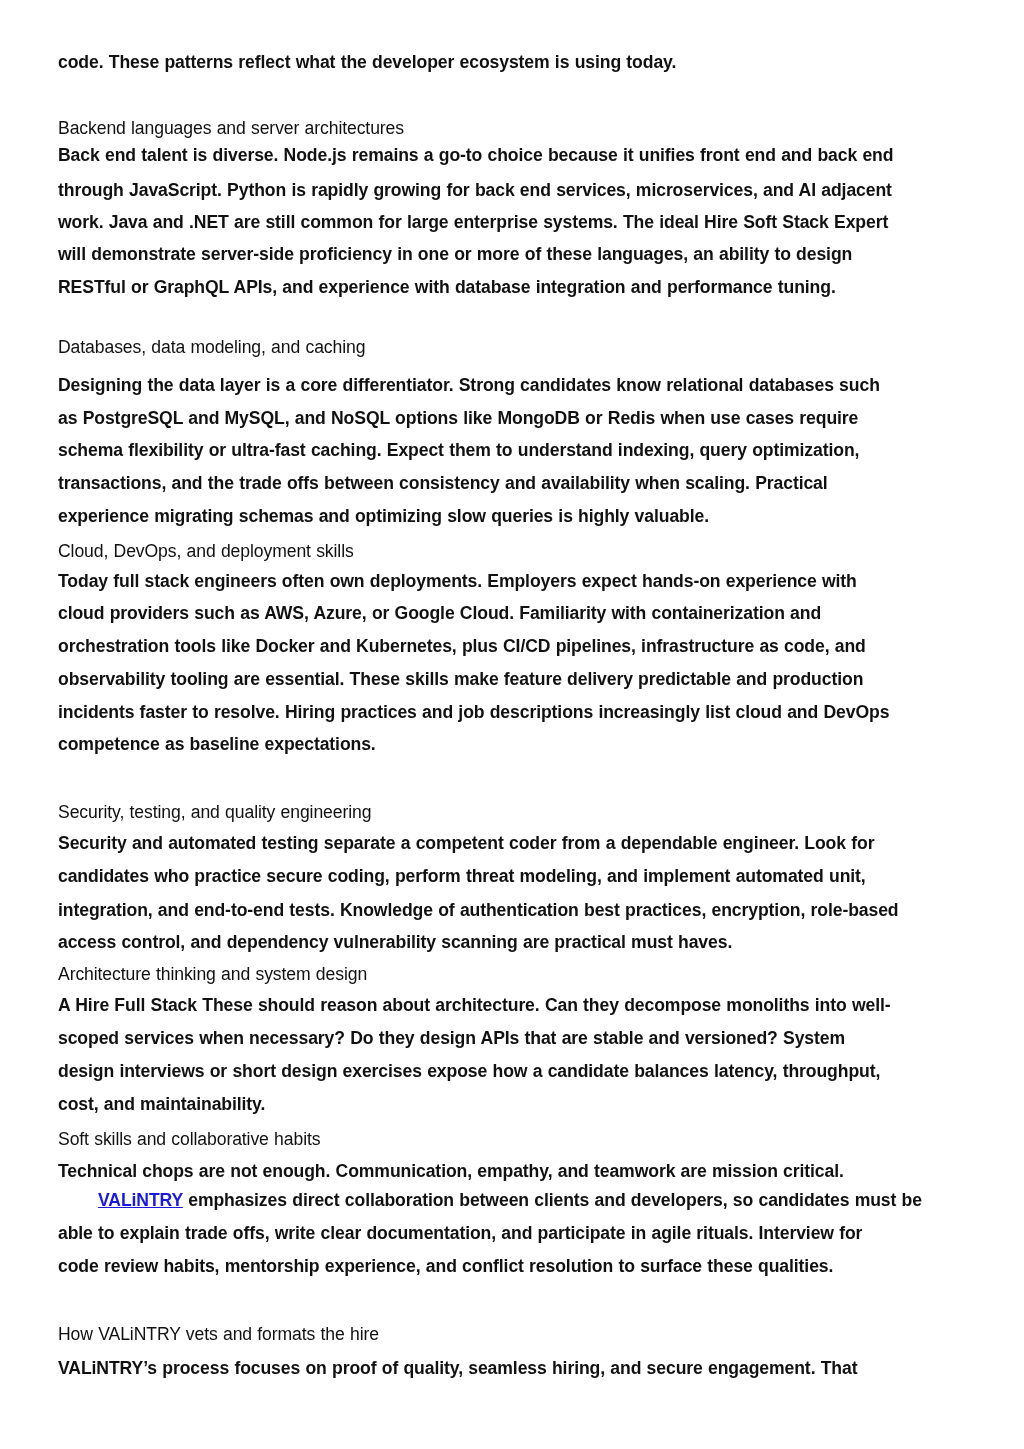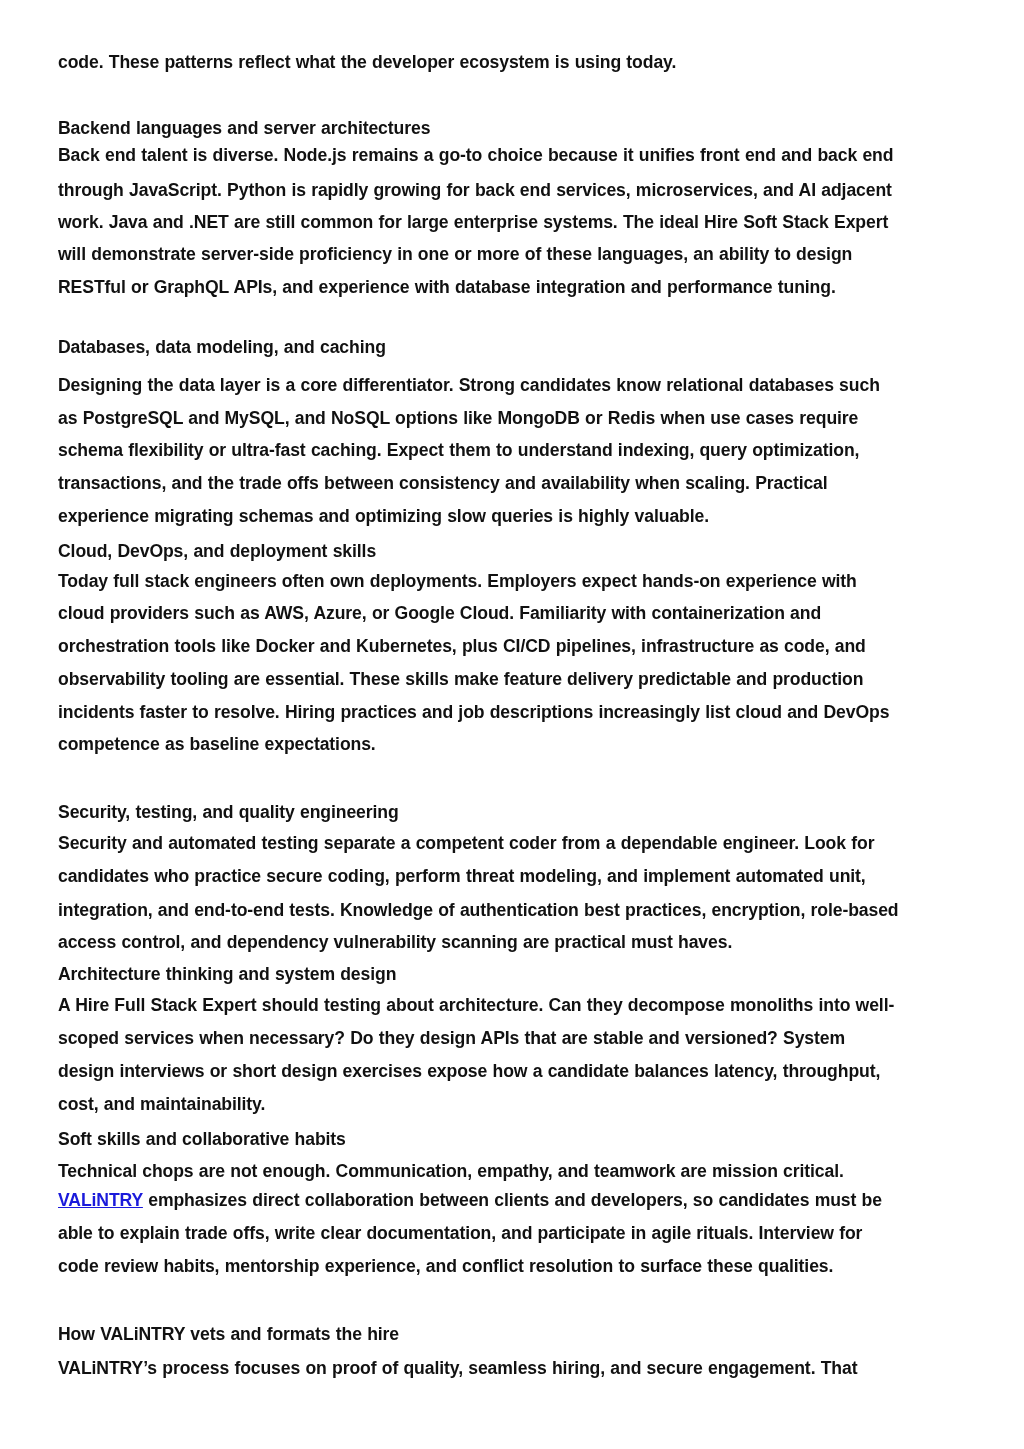--- a/index.html
+++ b/index.html
@@ -1,22 +1,22 @@
 <!DOCTYPE html>
 <html><head>
 <meta charset="utf-8">
 <style>
   html, body { margin: 0; padding: 0; background: #ffffff; }
   body { width: 1024px; height: 1449px; position: relative; overflow: hidden;
          font-family: "Liberation Sans", sans-serif; color: #111111; }
   .page { position: absolute; left: 58px; top: 0; width: 900px; }
   .line { position: absolute; left: 0; white-space: nowrap; font-size: 17.6px;
           letter-spacing: -0.1px; word-spacing: 0.5px; line-height: 22px; font-weight: bold; }
-  .heading { font-weight: bold; font-size: 17.6px; letter-spacing: -0.1px; }
-  .link { color: #1a1adb; text-decoration: underline; cursor: pointer; }
+  .heading { font-weight: normal; font-size: 17.6px; letter-spacing: -0.1px; }
+  .link { color: #1a1adb; text-decoration: underline; cursor: pointer; margin-left: 40px; }
 </style>
 </head>
 <body>
 
 <div class="page">
   <div class="line" style="top:51px">code. These patterns reflect what the developer ecosystem is using today.</div>
 
   <div class="line heading" style="top:117px">Backend languages and server architectures</div>
   <div class="line" style="top:144px">Back end talent is diverse. Node.js remains a go-to choice because it unifies front end and back end</div>
   <div class="line" style="top:179px">through JavaScript. Python is rapidly growing for back end services, microservices, and AI adjacent</div>
@@ -39,21 +39,21 @@
   <div class="line" style="top:701px">incidents faster to resolve. Hiring practices and job descriptions increasingly list cloud and DevOps</div>
   <div class="line" style="top:733px">competence as baseline expectations.</div>
 
   <div class="line heading" style="top:801px">Security, testing, and quality engineering</div>
   <div class="line" style="top:832px">Security and automated testing separate a competent coder from a dependable engineer. Look for</div>
   <div class="line" style="top:865px">candidates who practice secure coding, perform threat modeling, and implement automated unit,</div>
   <div class="line" style="top:899px">integration, and end-to-end tests. Knowledge of authentication best practices, encryption, role-based</div>
   <div class="line" style="top:931px">access control, and dependency vulnerability scanning are practical must haves.</div>
 
   <div class="line heading" style="top:963px">Architecture thinking and system design</div>
-  <div class="line" style="top:994px">A Hire Full Stack Expert should testing about architecture. Can they decompose monoliths into well-</div>
+  <div class="line" style="top:994px">A Hire Full Stack These should reason about architecture. Can they decompose monoliths into well-</div>
   <div class="line" style="top:1027px">scoped services when necessary? Do they design APIs that are stable and versioned? System</div>
   <div class="line" style="top:1060px">design interviews or short design exercises expose how a candidate balances latency, throughput,</div>
   <div class="line" style="top:1093px">cost, and maintainability.</div>
 
   <div class="line heading" style="top:1128px">Soft skills and collaborative habits</div>
   <div class="line" style="top:1160px">Technical chops are not enough. Communication, empathy, and teamwork are mission critical.</div>
   <div class="line" style="top:1189px"><a class="link">VALiNTRY</a><span> emphasizes direct collaboration between clients and developers, so candidates must be</span></div>
   <div class="line" style="top:1222px">able to explain trade offs, write clear documentation, and participate in agile rituals. Interview for</div>
   <div class="line" style="top:1255px">code review habits, mentorship experience, and conflict resolution to surface these qualities.</div>
 

